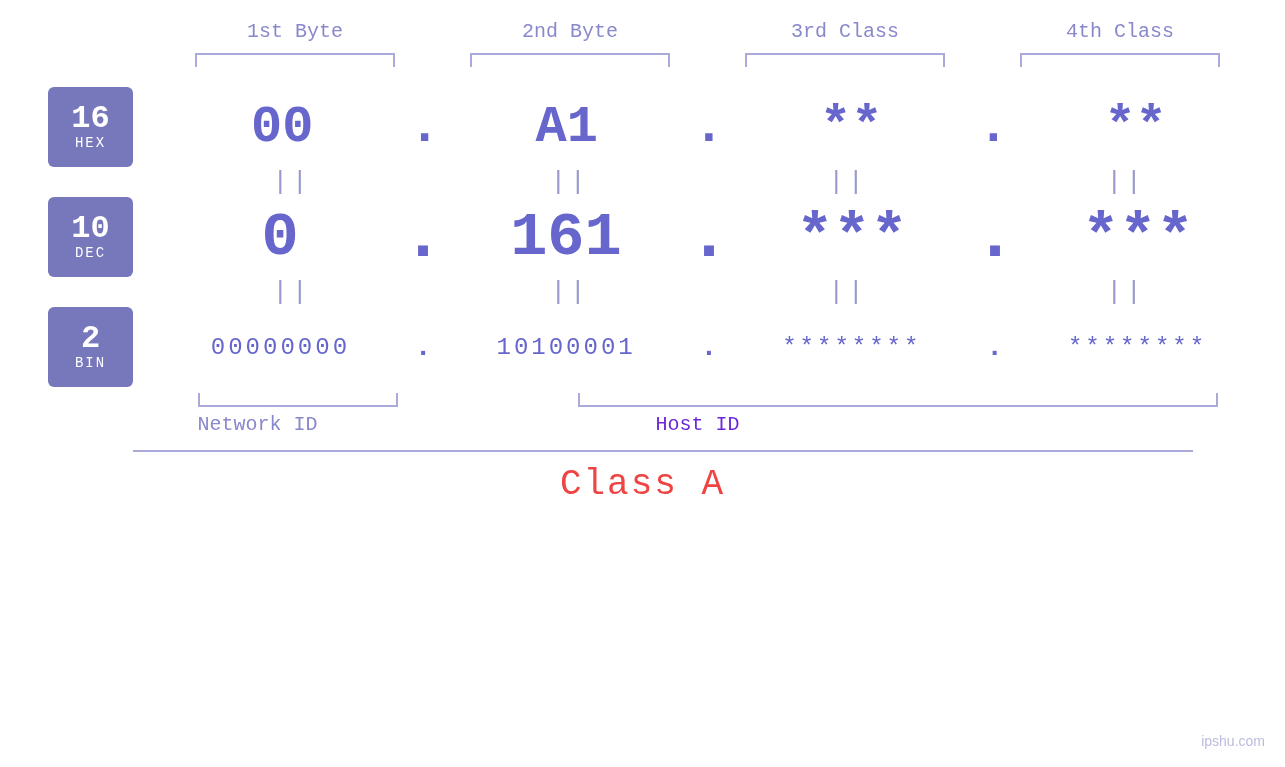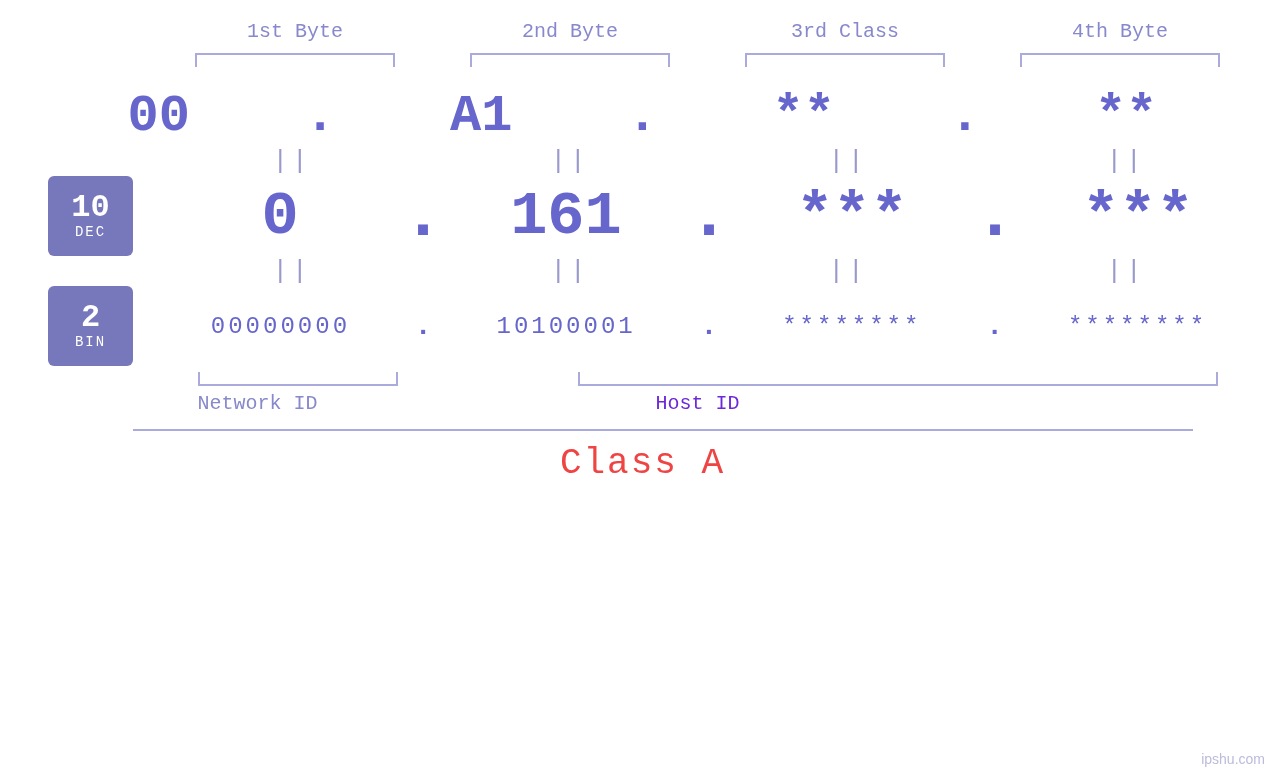--- a/index.html
+++ b/index.html
@@ -147,21 +147,21 @@
     .class-label {
       color: #ef4444;
       font-size: 36px;
       font-family: 'Courier New', Courier, monospace;
       margin-top: 12px;
       letter-spacing: 2px;
     }
 
     .watermark {
       position: absolute;
-      bottom: 0;
+      bottom: 18px;
       right: 20px;
       color: #bbbbdd;
       font-size: 14px;
       font-family: Arial, sans-serif;
     }
 
     .spacer-dot {
       width: 40px;
       text-align: center;
       color: #6666cc;
@@ -172,31 +172,35 @@
   </style>
 </head>
 <body>
 
 <div class="main-container">
 
   <div class="byte-headers">
     <div class="byte-label">1st Byte</div>
     <div class="byte-label">2nd Byte</div>
     <div class="byte-label">3rd Class</div>
-    <div class="byte-label">4th Byte</div>
+    <div class="byte-label">4th Class</div>
   </div>
 
   <div class="bracket-row">
     <div class="bracket"></div>
     <div class="bracket"></div>
     <div class="bracket"></div>
     <div class="bracket"></div>
   </div>
 
   <div class="row-group">
+    <div class="base-badge">
+      <span class="base-number">16</span>
+      <span class="base-name">HEX</span>
+    </div>
     <div class="values-row">
       <div class="byte-value large">00</div>
       <div class="dot-sep">.</div>
       <div class="byte-value large">A1</div>
       <div class="dot-sep">.</div>
       <div class="byte-value large">**</div>
       <div class="dot-sep">.</div>
       <div class="byte-value large">**</div>
     </div>
   </div>

